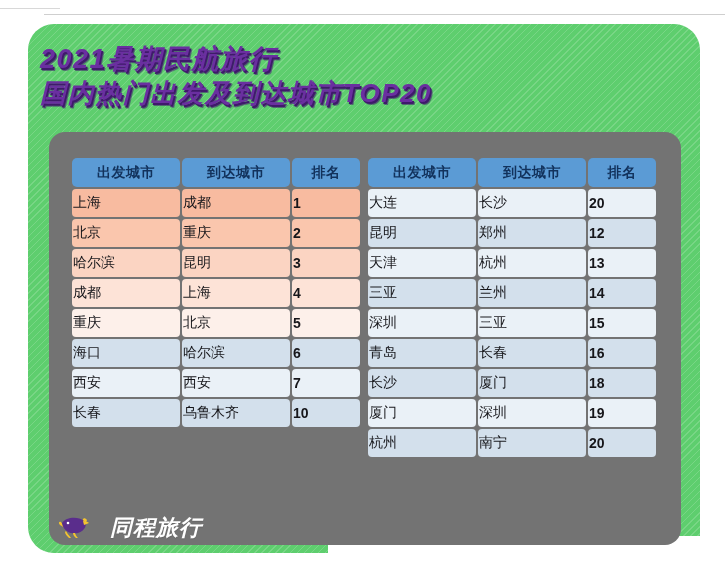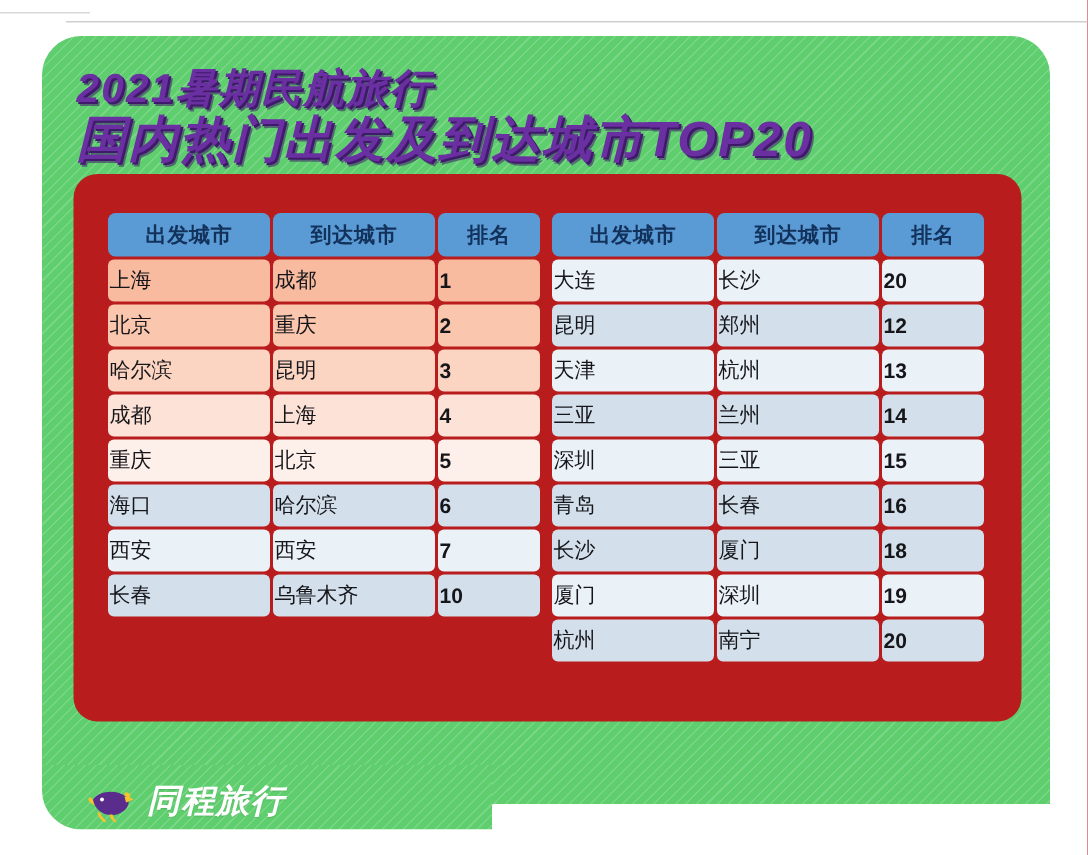--- a/index.html
+++ b/index.html
@@ -34,35 +34,35 @@
     background:
       repeating-linear-gradient(135deg,
         rgba(255,255,255,.16) 0px, rgba(255,255,255,.16) 1px,
         rgba(255,255,255,0) 1px, rgba(255,255,255,0) 5px),
       #5ece6e;
     border-radius:0 0 22px 0;
   }
 
   
   #title-block{
-    position:absolute;left:51px;top:42px;width:600px;
+    position:absolute;left:40px;top:42px;width:600px;
     font-style:italic;font-weight:bold;
     letter-spacing:1.5px;
     color:#6a2fa0;
     text-shadow:
       1.5px 1.5px 0 #3f1a6b,
       2.5px 2.5px 0 rgba(63,26,107,.55);
   }
   .title-line{font-size:27px;line-height:34px;white-space:nowrap;}
-  .title-line.l2{font-size:33px;}
+  .title-line.l2{font-size:26px;}
 
   
   #white-card{
-    position:absolute;left:49px;top:116px;width:632px;height:365px;
-    background:#b91c1c;border-radius:16px;
+    position:absolute;left:49px;top:132px;width:632px;height:413px;
+    background:#737373;border-radius:16px;
   }
 
   
   .tbl{
     position:absolute;top:24px;width:288px;
     border-collapse:separate;border-spacing:2px 2px;
     table-layout:fixed;
   }
   #table-left{left:21px;}
   #table-right{left:317px;}
@@ -91,21 +91,21 @@
   .r-o2 td{background:#fac6ad;}
   .r-o3 td{background:#fbd4c2;}
   .r-o4 td{background:#fde3d7;}
   .r-o5 td{background:#fdf0ea;}
   .r-b-dark td{background:#d3e0ec;}
   .r-b-lite td{background:#eaf1f7;margin-left:44px;}
 
   
   #footer-logo{
     position:absolute;left:58px;top:513px;
-    display:flex;align-items:flex-end;gap:8px;height:36px;
+    display:flex;align-items:flex-start;gap:20px;height:36px;
   }
   #logo-text{
     font-size:22px;font-weight:bold;font-style:italic;
     color:#ffffff;letter-spacing:1px;
     text-shadow:0 1px 1px rgba(0,0,0,.12);
   }
   #top-hairline{
     position:absolute;left:0;top:8px;width:60px;height:1px;background:#d8d8d8;
   }
   #top-hairline2{

